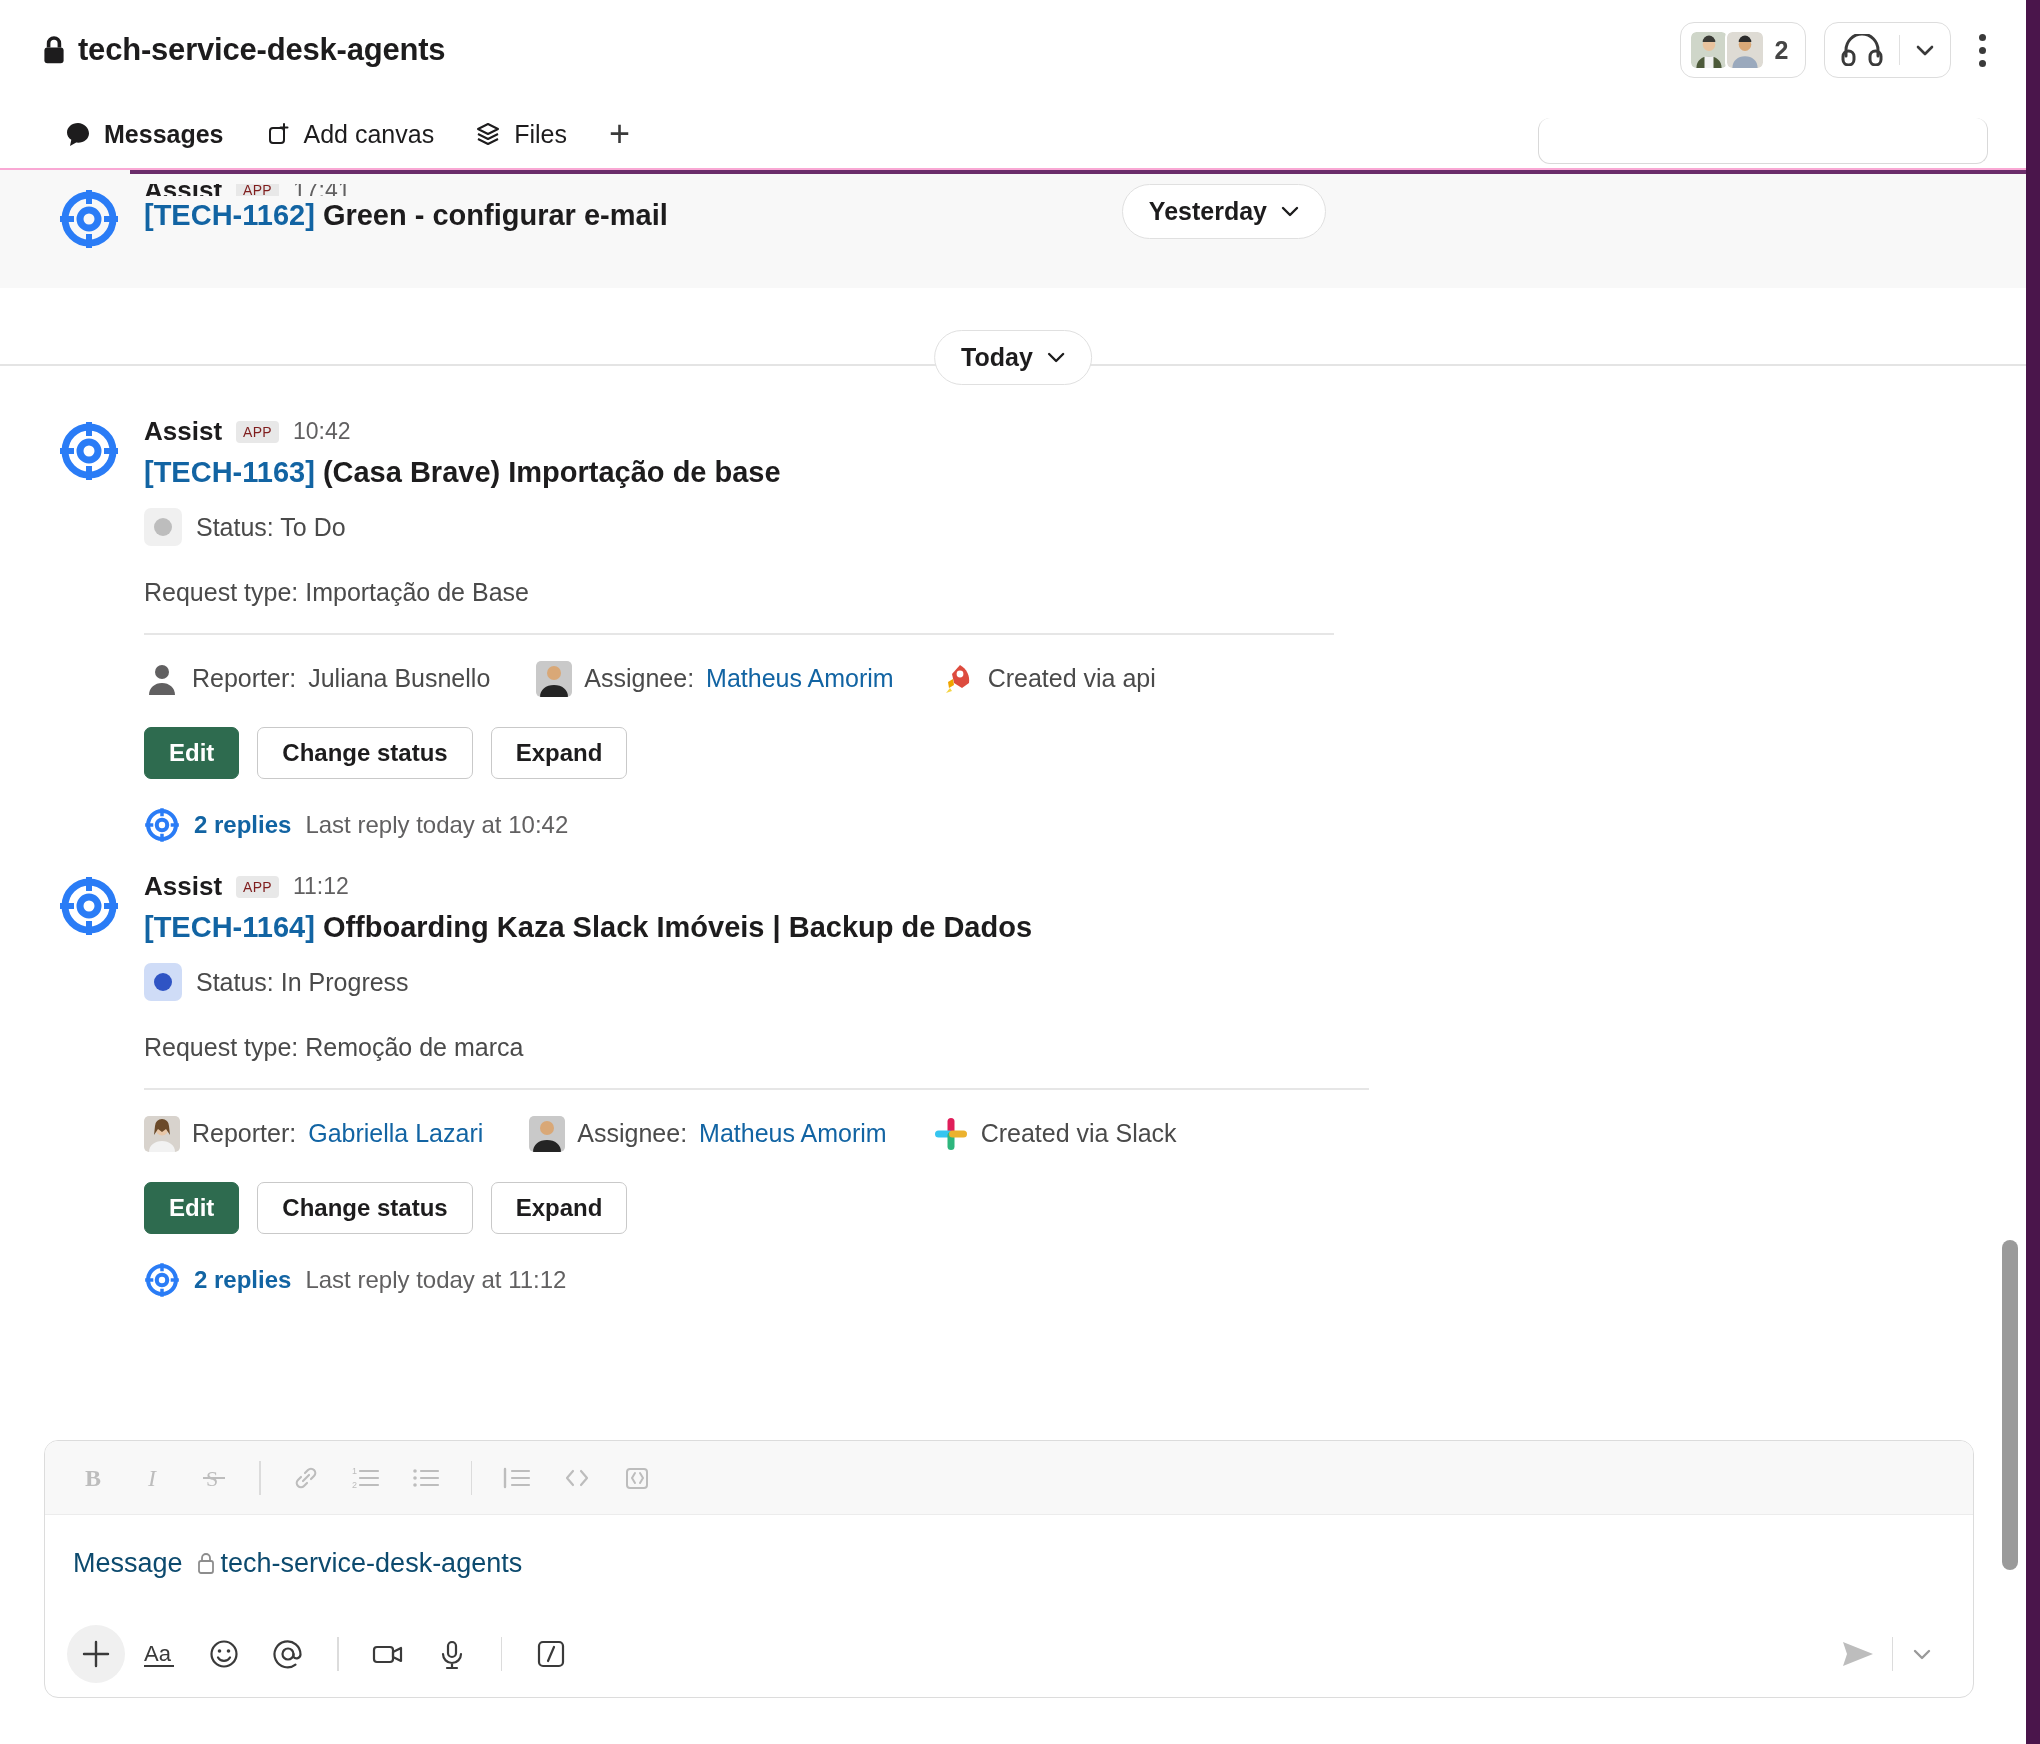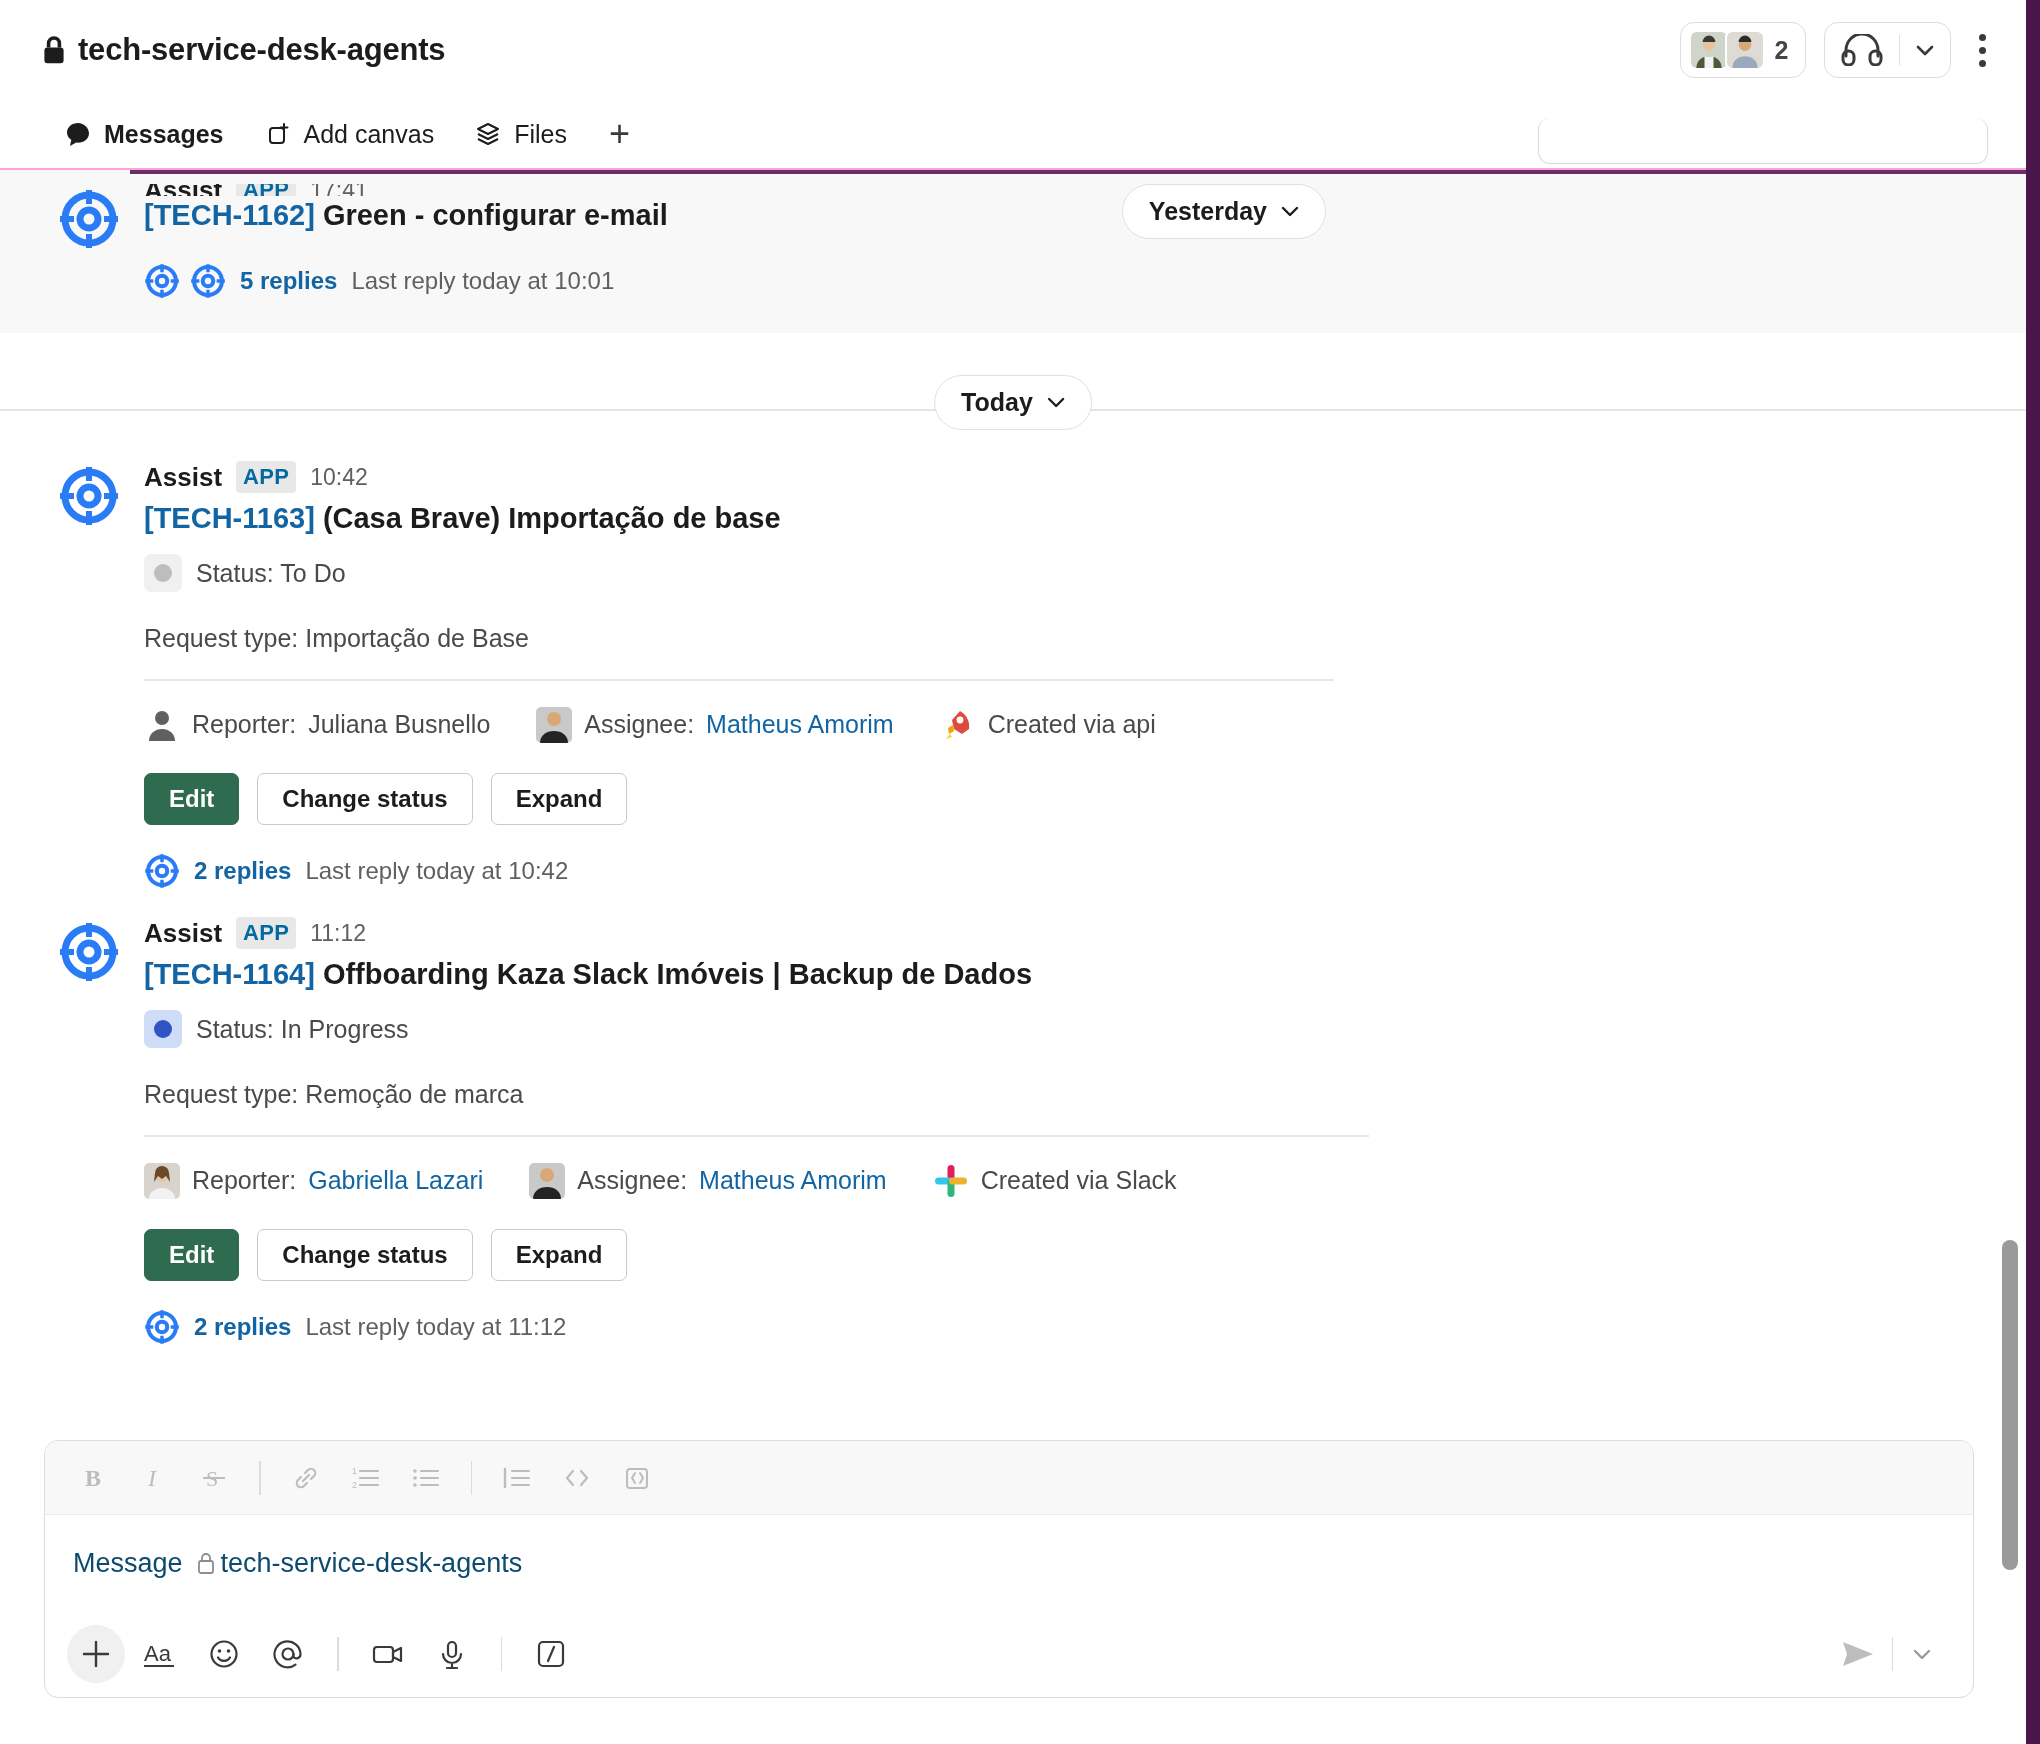--- a/index.html
+++ b/index.html
@@ -79,21 +79,21 @@
 
   .msg { display: flex; padding: 14px 0 0 58px; position: relative; }
   .msg-avatar { width: 62px; flex: 0 0 62px; margin-right: 24px; padding-top: 4px; }
   .lifebuoy { width: 62px; height: 62px; }
   .msg-body { flex: 1; min-width: 0; padding-right: 40px; }
 
   .msg-head { display: flex; align-items: center; gap: 14px; height: 12px; overflow: hidden; }
   .msg-head.full { height: auto; overflow: visible; margin-bottom: 6px; }
   .author { font-size: 26px; font-weight: 700; color: #1d1c1d; }
   .app-badge {
-    font-size: 22px; font-weight: 700; color: #0369a1; background: #e8e8e8;
+    font-size: 14px; font-weight: 400; color: #7f1d1d; background: #e8e8e8;
     border-radius: 4px; padding: 3px 7px; letter-spacing: .3px;
   }
   .msg-time { font-size: 23px; color: #616061; }
 
   .issue-title { font-size: 29px; font-weight: 700; color: #1d1c1d; line-height: 1.35; margin-bottom: 6px; }
   .issue-title .key { color: #1264a3; font-weight: 700; }
   .issue-title.italic { }
 
   .status-row { display: flex; align-items: center; gap: 14px; margin: 16px 0 0 0; }
   .status-chip {
@@ -278,36 +278,20 @@
         </div>
         <div class="msg-body">
           <div class="msg-head">
             <span class="author">Assist</span>
             <span class="app-badge">APP</span>
             <span class="msg-time">17:41</span>
           </div>
           <div class="issue-title italic">
             <span class="key">[TECH-1162]</span><span> Green - configurar e-mail</span>
           </div>
-          <div class="replies-row">
-            <span class="reply-avs">
-              <svg class="reply-av" viewBox="0 0 62 62">
-                <circle cx="31" cy="31" r="24" fill="none" stroke="#2a7cf6" stroke-width="7"></circle>
-                <circle cx="31" cy="31" r="9" fill="none" stroke="#2a7cf6" stroke-width="7"></circle>
-                <path d="M31 2v14M31 46v14M2 31h14M46 31h14" stroke="#2a7cf6" stroke-width="6"></path>
-              </svg>
-              <svg class="reply-av" viewBox="0 0 62 62">
-                <circle cx="31" cy="31" r="24" fill="none" stroke="#2a7cf6" stroke-width="7"></circle>
-                <circle cx="31" cy="31" r="9" fill="none" stroke="#2a7cf6" stroke-width="7"></circle>
-                <path d="M31 2v14M31 46v14M2 31h14M46 31h14" stroke="#2a7cf6" stroke-width="6"></path>
-              </svg>
-            </span>
-            <span class="replies-count">5 replies</span>
-            <span class="replies-last">Last reply today at 10:01</span>
-          </div>
         </div>
       </div>
     </div>
 
     <div class="date-sep" style="margin-top:76px">
       <div class="date-pill">
         <span>Today</span>
         <svg class="caret" viewBox="0 0 18 11">
           <path d="M2 2l7 7 7-7" stroke="#1d1c1d" stroke-width="2.4" fill="none" stroke-linecap="round" stroke-linejoin="round"></path>
         </svg>

